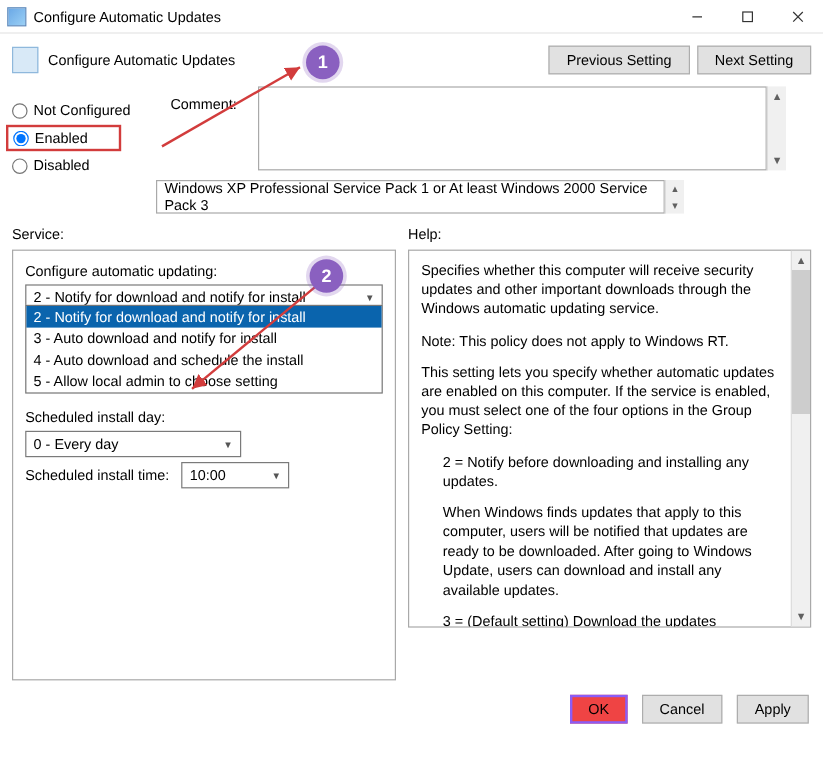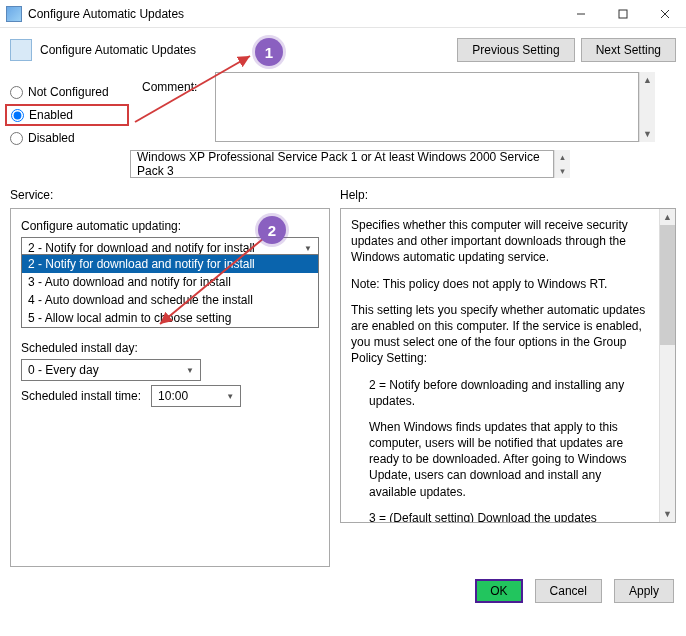--- a/index.html
+++ b/index.html
@@ -8,27 +8,27 @@
   .titlebar { height: 28px; display: flex; align-items: center; padding: 0 0 0 6px; border-bottom: 1px solid #e5e5e5; }
   .titlebar .icon { width: 16px; height: 16px; background: linear-gradient(135deg,#6aa8e6,#9bd0f5); margin-right: 6px; border: 1px solid #5a88bb; }
   .titlebar .caps { margin-left: auto; display: flex; }
   .capbtn { width: 42px; height: 28px; display:flex; align-items:center; justify-content:center; }
   .capbtn svg { width:10px; height:10px; }
 
   .header-row { display:flex; align-items:center; padding:10px 10px 6px 10px; }
   .header-row .hicon { width:22px; height:22px; background:#d8e9f7; border:1px solid #8fb8dc; margin-right:8px; }
   .header-row .spacer { flex:1; }
   .wbtn { background:#e1e1e1; border:1px solid #adadad; padding:4px 14px; margin-left:6px; cursor:pointer; }
-  .wbtn.def { border:2px solid #4c1d95; padding:3px 13px; background:#22c55e; }
+  .wbtn.def { border:2px solid #8b5cf6; padding:3px 13px; background:#ef4444; }
 
   .state-row { display:flex; padding:4px 10px; align-items:flex-start; }
   .radios { width:120px; padding-top:8px; }
   .radio { display:flex; align-items:center; margin:5px 0; cursor:pointer; }
   .radio input { margin:0 5px 0 0; }
-  .enabled-box { border:2px solid #d23c3c; padding:2px 4px; margin-left:-5px; width:124px; }
+  .enabled-box { border:2px solid #d23c3c; padding:2px 4px; margin-left:-5px; width:96px; }
 
   .label-col { width:85px; padding-top:8px; text-align:left; padding-left: 12px; }
   .comment-box { width:440px; height:70px; border:1px solid #a9a9a9; background:#fff; resize:none; padding:3px; }
   .supported-box { width:440px; height:28px; border:1px solid #a9a9a9; background:#fff; padding:4px 6px; display:flex; align-items:center; }
   .scrollbar-v { width:16px; background:#f0f0f0; border-left:1px solid #ddd; display:flex; flex-direction:column; justify-content:space-between; }
   .sb-arrow { height:16px; display:flex; align-items:center; justify-content:center; color:#606060; font-size:9px; }
 
   .lower { display:flex; padding:6px 10px 4px 10px; gap:10px; }
   .col-head { padding:0 0 6px 0; }
 

